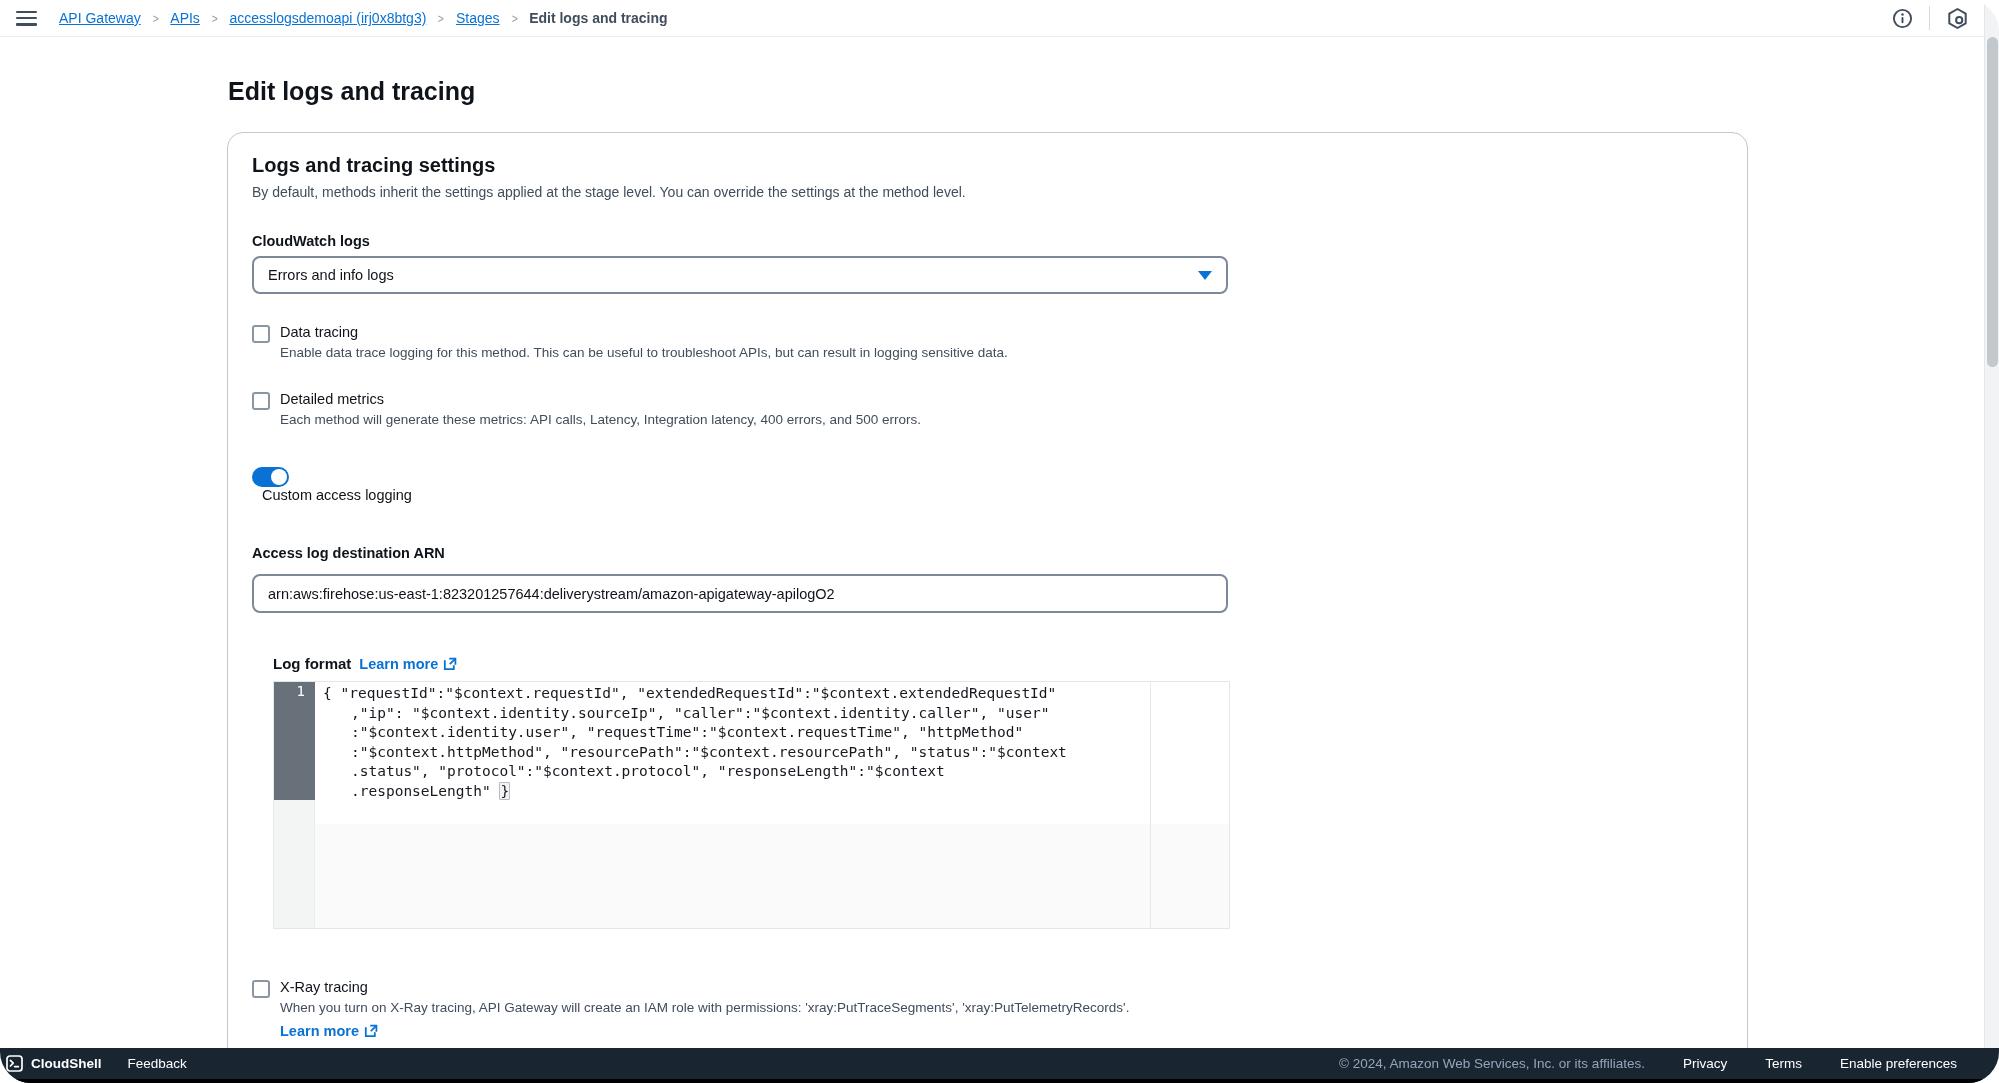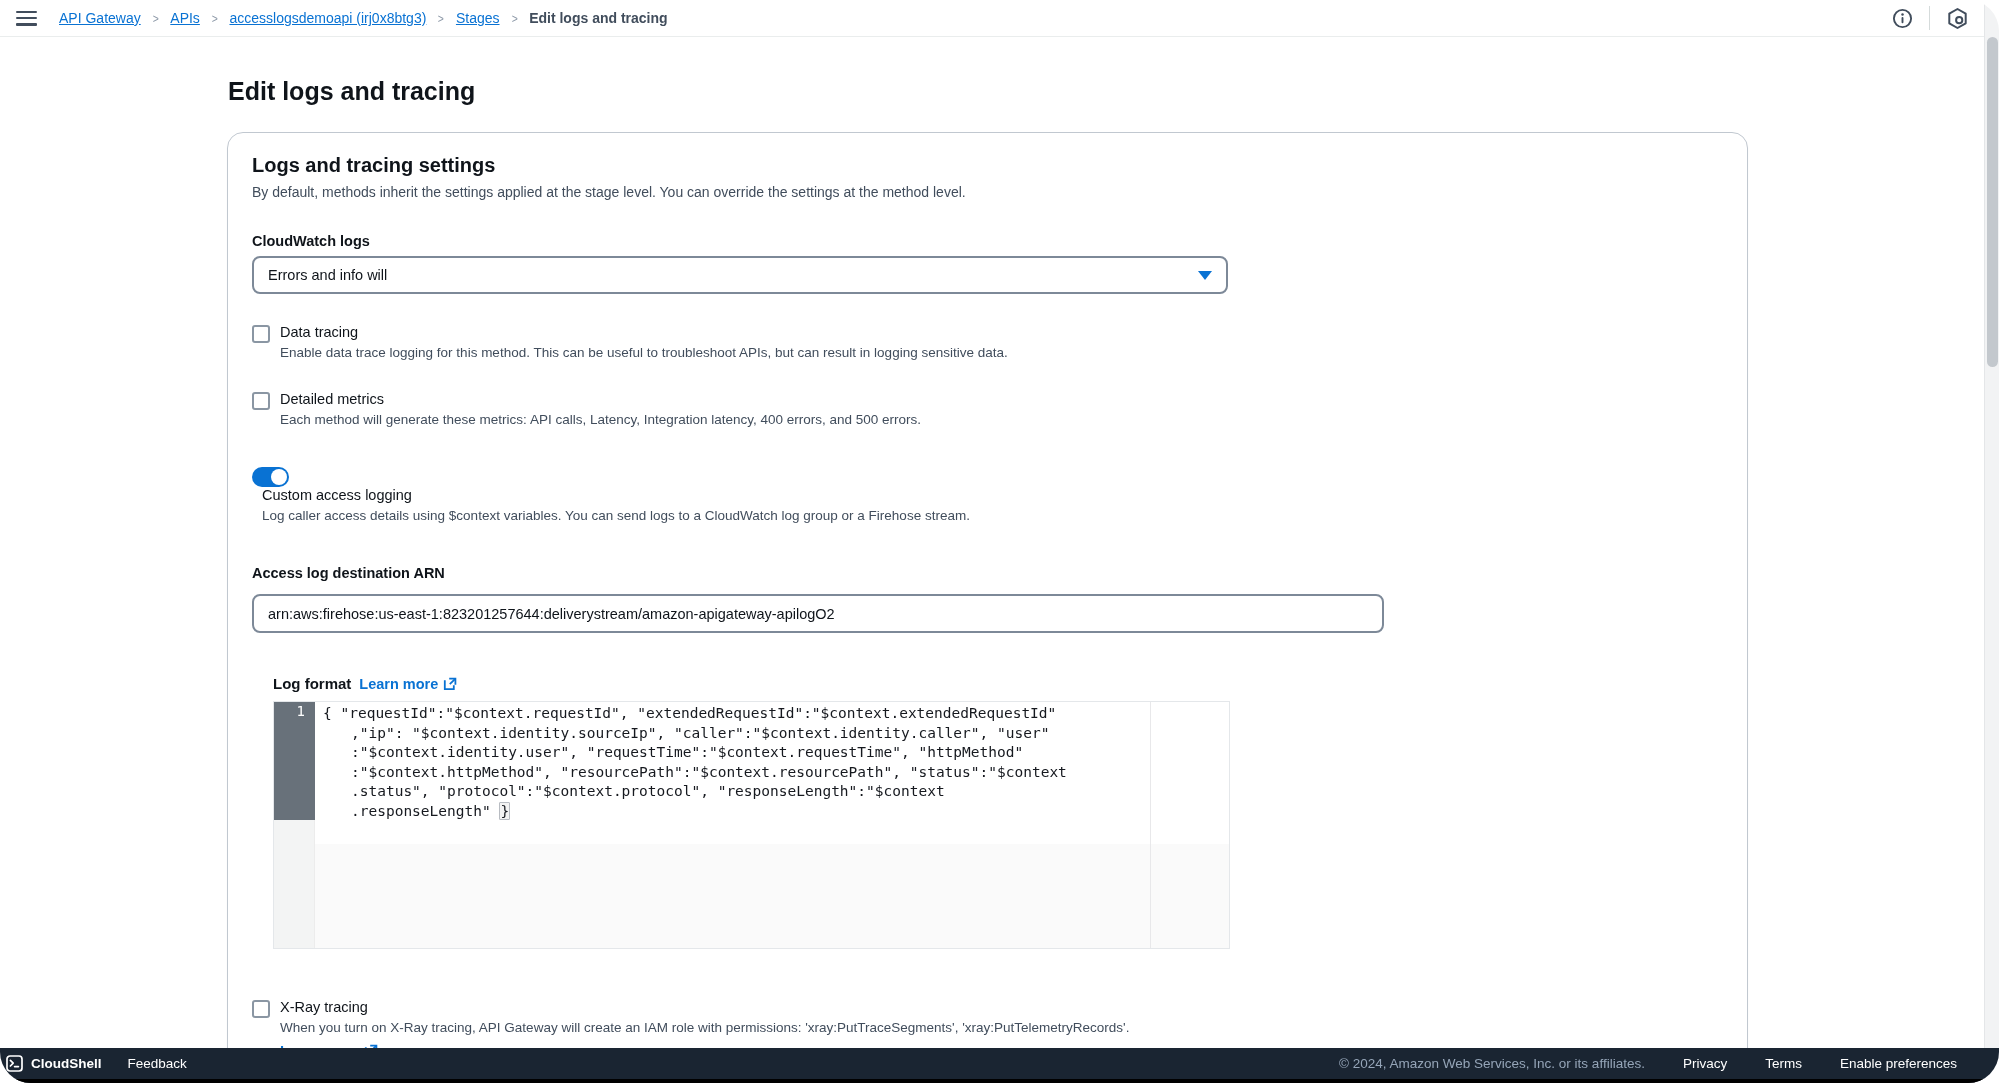--- a/index.html
+++ b/index.html
@@ -64,21 +64,21 @@
   .opt-label { font-size:14.5px; color:#0f141a; cursor:pointer; }
   .opt-desc { font-size:13.5px; color:#414d5c; margin-top:5px; }
 
   .toggle {
     position:relative; width:37px; height:20px; border-radius:10px; background:#0972d3;
     flex:0 0 auto; margin-top:1px; cursor:pointer;
   }
   .toggle-knob { position:absolute; top:2px; right:2.5px; width:16px; height:16px; border-radius:50%; background:#fff; }
 
   .text-input {
-    margin-top:13px; width:1132px; height:39px;
+    margin-top:13px; width:976px; height:39px;
     border:2px solid #7d8998; border-radius:8px; background:#fff;
     display:flex; align-items:center; padding:0 14px;
   }
   .text-input span { font-size:14.5px; color:#0f141a; white-space:nowrap; }
 
   .logformat { margin-top:42px; margin-left:21px; }
   .lf-head { display:flex; align-items:center; gap:8px; }
   .learn-link { display:inline-flex; align-items:center; gap:5px; color:#0972d3; font-weight:700; font-size:14.5px; cursor:pointer; }
   .ext-icon { display:inline-block; }
 
@@ -161,21 +161,21 @@
   <div class="page">
     <h1 class="page-title">Edit logs and tracing</h1>
 
     <div class="card">
       <div class="card-title">Logs and tracing settings</div>
       <div class="card-desc">By default, methods inherit the settings applied at the stage level. You can override the settings at the method level.</div>
 
       <div style="margin-top:33px;">
         <div class="field-label">CloudWatch logs</div>
         <div class="select">
-          <span class="select-value">Errors and info will</span>
+          <span class="select-value">Errors and info logs</span>
           <span class="caret-down"></span>
         </div>
       </div>
 
       <div class="opt-row" style="margin-top:30px;">
         <span class="checkbox"></span>
         <div class="opt-body">
           <div class="opt-label">Data tracing</div>
           <div class="opt-desc">Enable data trace logging for this method. This can be useful to troubleshoot APIs, but can result in logging sensitive data.</div>
         </div>
@@ -188,21 +188,20 @@
           <div class="opt-desc">Each method will generate these metrics: API calls, Latency, Integration latency, 400 errors, and 500 errors.</div>
         </div>
       </div>
 
       <div class="opt-row" style="margin-top:39px;flex-direction:column;">
         <span class="toggle">
             <span class="toggle-knob"></span>
           </span>
         <div class="opt-body">
           <div class="opt-label">Custom access logging</div>
-          <div class="opt-desc">Log caller access details using $context variables. You can send logs to a CloudWatch log group or a Firehose stream.</div>
         </div>
       </div>
 
       <div style="margin-top:42px;">
         <div class="field-label">Access log destination ARN</div>
         <div class="text-input">
           <span>arn:aws:firehose:us-east-1:823201257644:deliverystream/amazon-apigateway-apilogO2</span>
         </div>
       </div>
 

